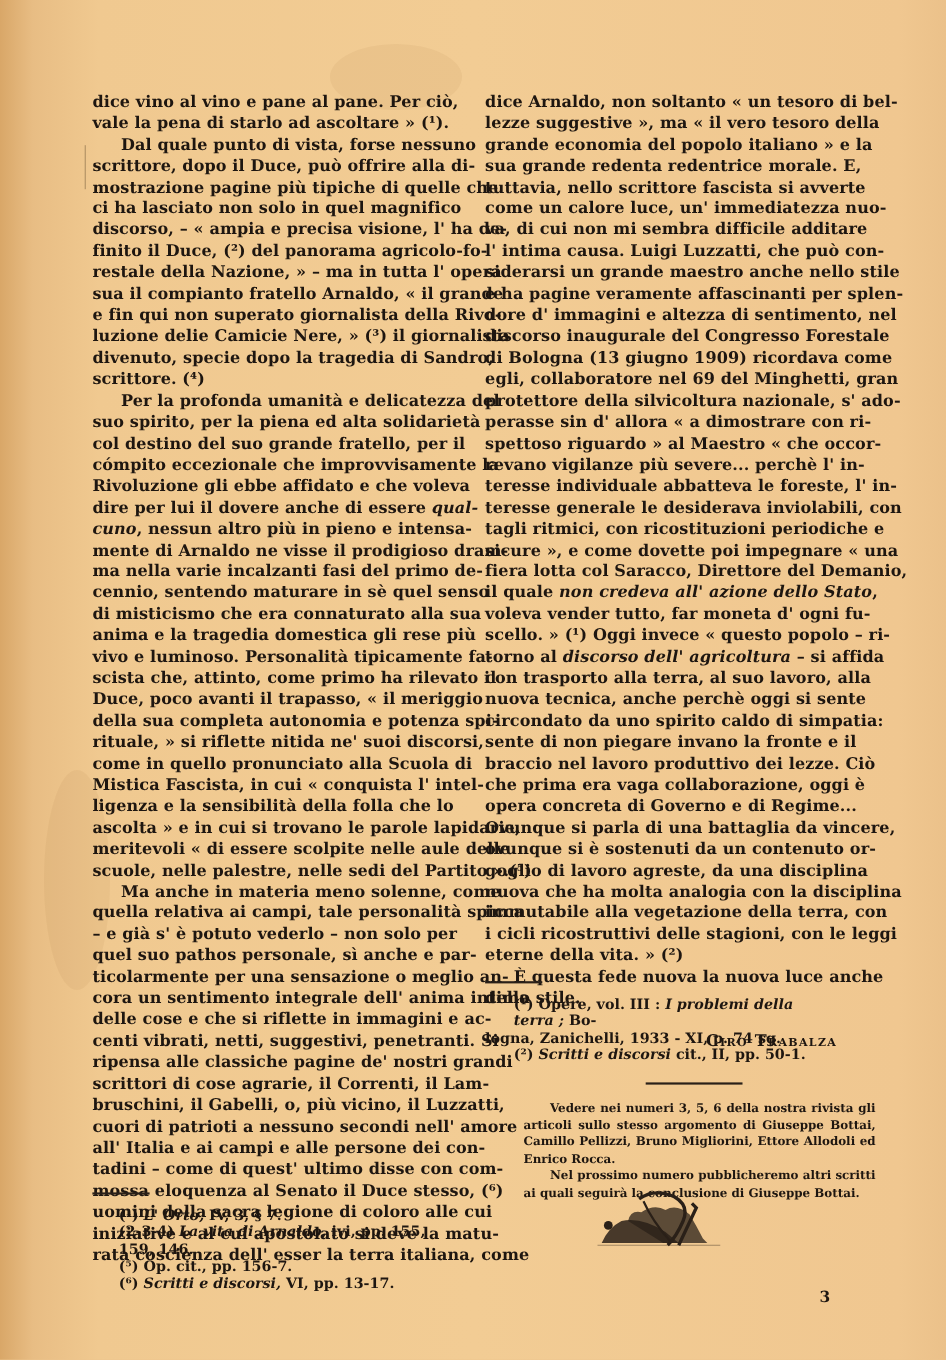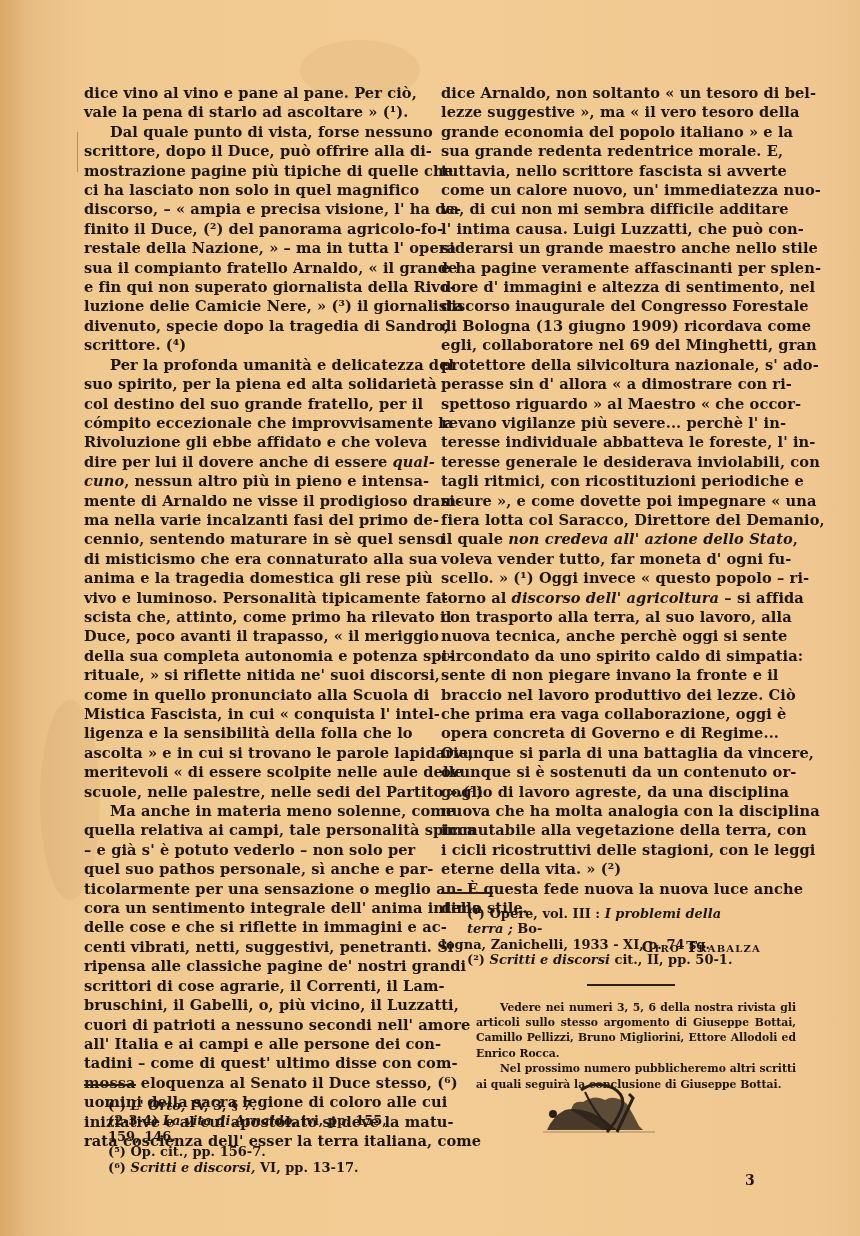--- a/index.html
+++ b/index.html
@@ -124,21 +124,21 @@
       <span class="line">iniziative e al cui apostolato si deve la matu-</span>
       <span class="line last">rata coscienza dell' esser la terra italiana, come</span>
     </div>
 
   <div class="col col-right" id="col-right">
       <span class="line">dice Arnaldo, non soltanto « un tesoro di bel-</span>
       <span class="line">lezze suggestive », ma « il vero tesoro della</span>
       <span class="line">grande economia del popolo italiano » e la</span>
       <span class="line">sua grande redenta redentrice morale. E,</span>
       <span class="line">tuttavia, nello scrittore fascista si avverte</span>
-      <span class="line">come un calore nuovo, un' immediatezza nuo-</span>
+      <span class="line">come un calore luce, un' immediatezza nuo-</span>
       <span class="line">va, di cui non mi sembra difficile additare</span>
       <span class="line">l' intima causa. Luigi Luzzatti, che può con-</span>
       <span class="line">siderarsi un grande maestro anche nello stile</span>
       <span class="line">e ha pagine veramente affascinanti per splen-</span>
       <span class="line">dore d' immagini e altezza di sentimento, nel</span>
       <span class="line">discorso inaugurale del Congresso Forestale</span>
       <span class="line">di Bologna (13 giugno 1909) ricordava come</span>
       <span class="line">egli, collaboratore nel 69 del Minghetti, gran</span>
       <span class="line">protettore della silvicoltura nazionale, s' ado-</span>
       <span class="line">perasse sin d' allora « a dimostrare con ri-</span>

